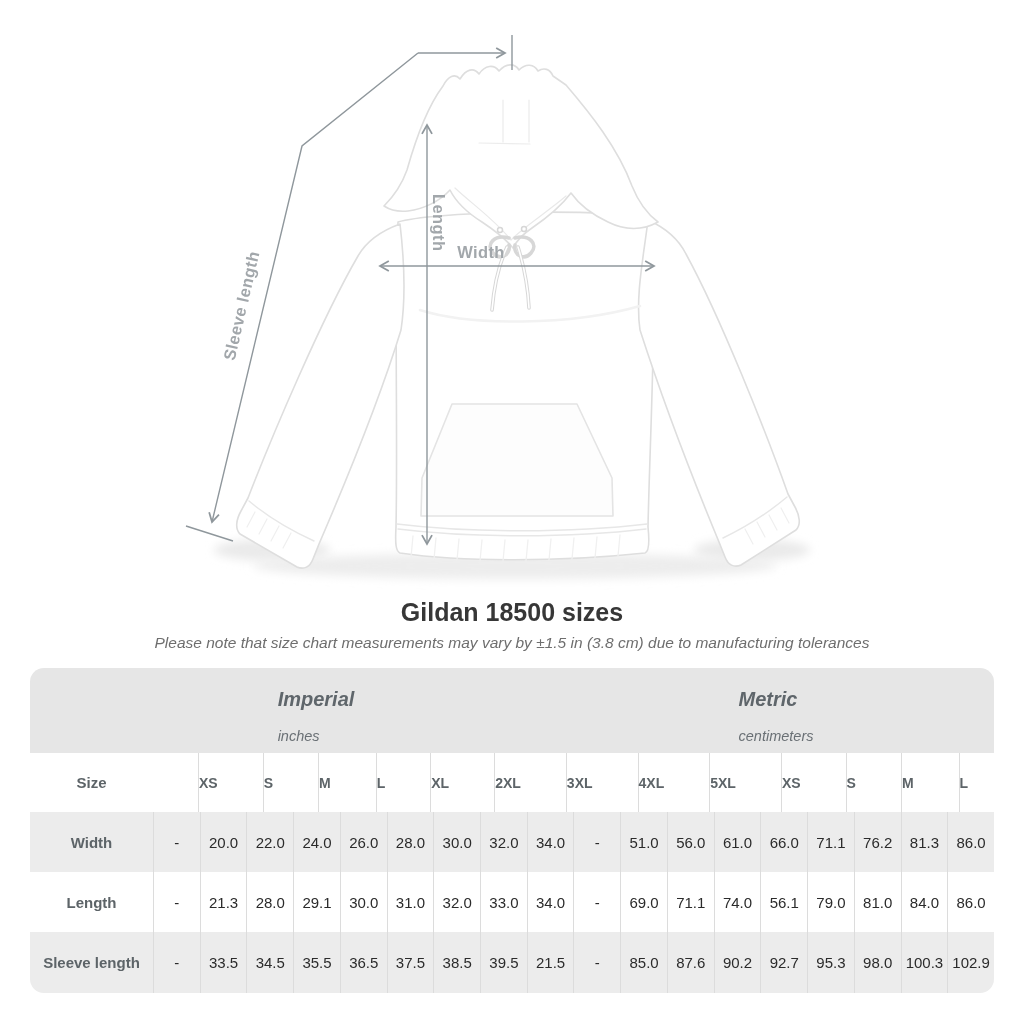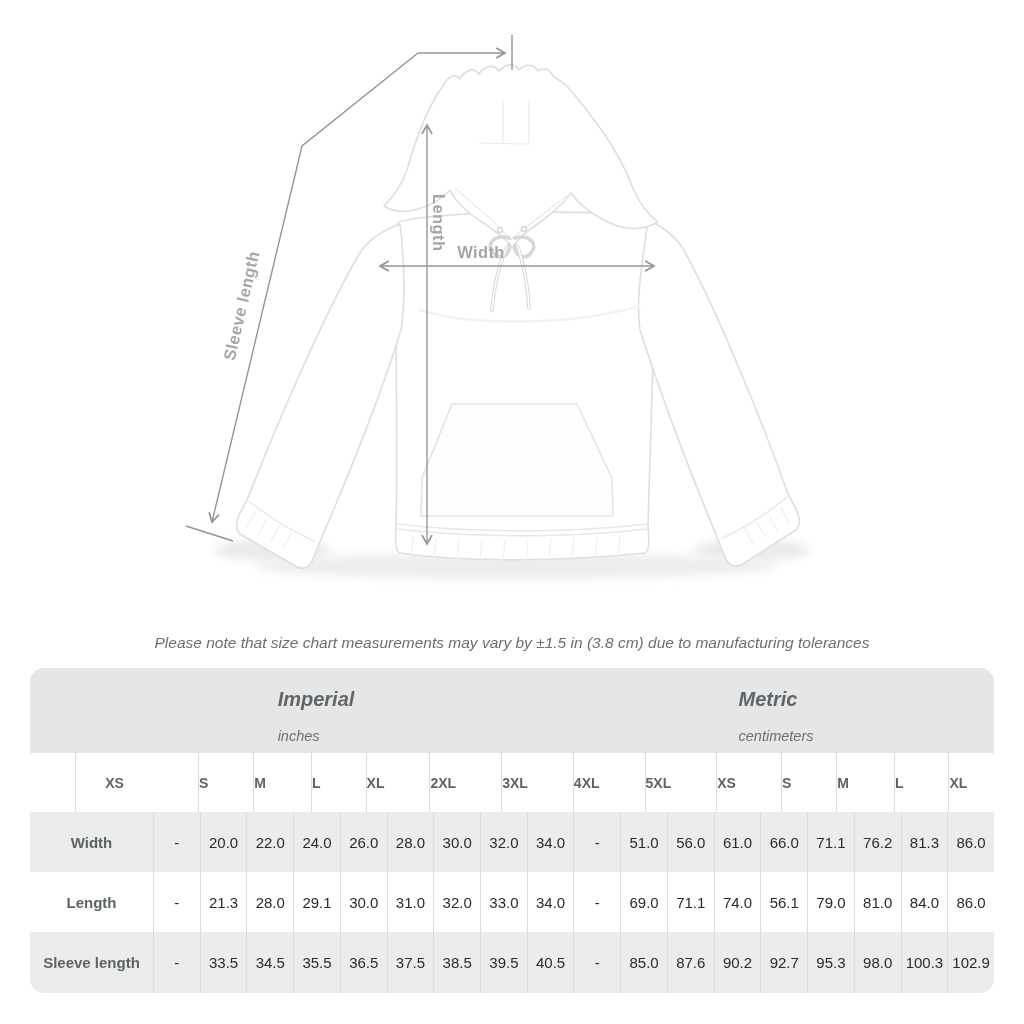--- a/index.html
+++ b/index.html
@@ -117,34 +117,36 @@
       <line x1="186" y1="526" x2="233" y2="541"></line>
       <line x1="427" y1="125" x2="427" y2="544" marker-start="url(#arr)" marker-end="url(#arr)"></line>
       <line x1="380" y1="266" x2="654" y2="266" marker-start="url(#arr)" marker-end="url(#arr)"></line>
     </g>
 
     <text transform="translate(247,307) rotate(-77)" text-anchor="middle">Sleeve length</text>
     <text transform="translate(433,194) rotate(90)" text-anchor="start">Length</text>
     <text x="481" y="258" text-anchor="middle">Width</text>
   </svg>
 
+  <h1 class="title">Gildan 18500 sizes</h1>
   <div class="subtitle">Please note that size chart measurements may vary by ±1.5 in (3.8 cm) due to manufacturing tolerances</div>
 
   <div class="size-table">
     <div class="sect-header">
       <div class="sect imperial">
         <div class="sect-label">Imperial</div>
         <div class="sect-sub">inches</div>
       </div>
       <div class="sect metric">
         <div class="sect-label">Metric</div>
         <div class="sect-sub">centimeters</div>
       </div>
     </div>
     <div class="grid-row size-row" id="sizeRow">
+        <div class="cell sizehead">Size</div>
         <div class="cell head div">XS</div>
         <div class="cell head div">S</div>
         <div class="cell head div">M</div>
         <div class="cell head div">L</div>
         <div class="cell head div">XL</div>
         <div class="cell head div">2XL</div>
         <div class="cell head div">3XL</div>
         <div class="cell head div">4XL</div>
         <div class="cell head div">5XL</div>
         <div class="cell head div">XS</div>
@@ -202,21 +204,21 @@
     <div class="grid-row data-row stripe last" id="row2">
         <div class="cell rowlabel">Sleeve length</div>
         <div class="cell val div">-</div>
         <div class="cell val div">33.5</div>
         <div class="cell val div">34.5</div>
         <div class="cell val div">35.5</div>
         <div class="cell val div">36.5</div>
         <div class="cell val div">37.5</div>
         <div class="cell val div">38.5</div>
         <div class="cell val div">39.5</div>
-        <div class="cell val div">40.5</div>
+        <div class="cell val div">21.5</div>
         <div class="cell val div">-</div>
         <div class="cell val div">85.0</div>
         <div class="cell val div">87.6</div>
         <div class="cell val div">90.2</div>
         <div class="cell val div">92.7</div>
         <div class="cell val div">95.3</div>
         <div class="cell val div">98.0</div>
         <div class="cell val div">100.3</div>
         <div class="cell val div">102.9</div>
       </div>

